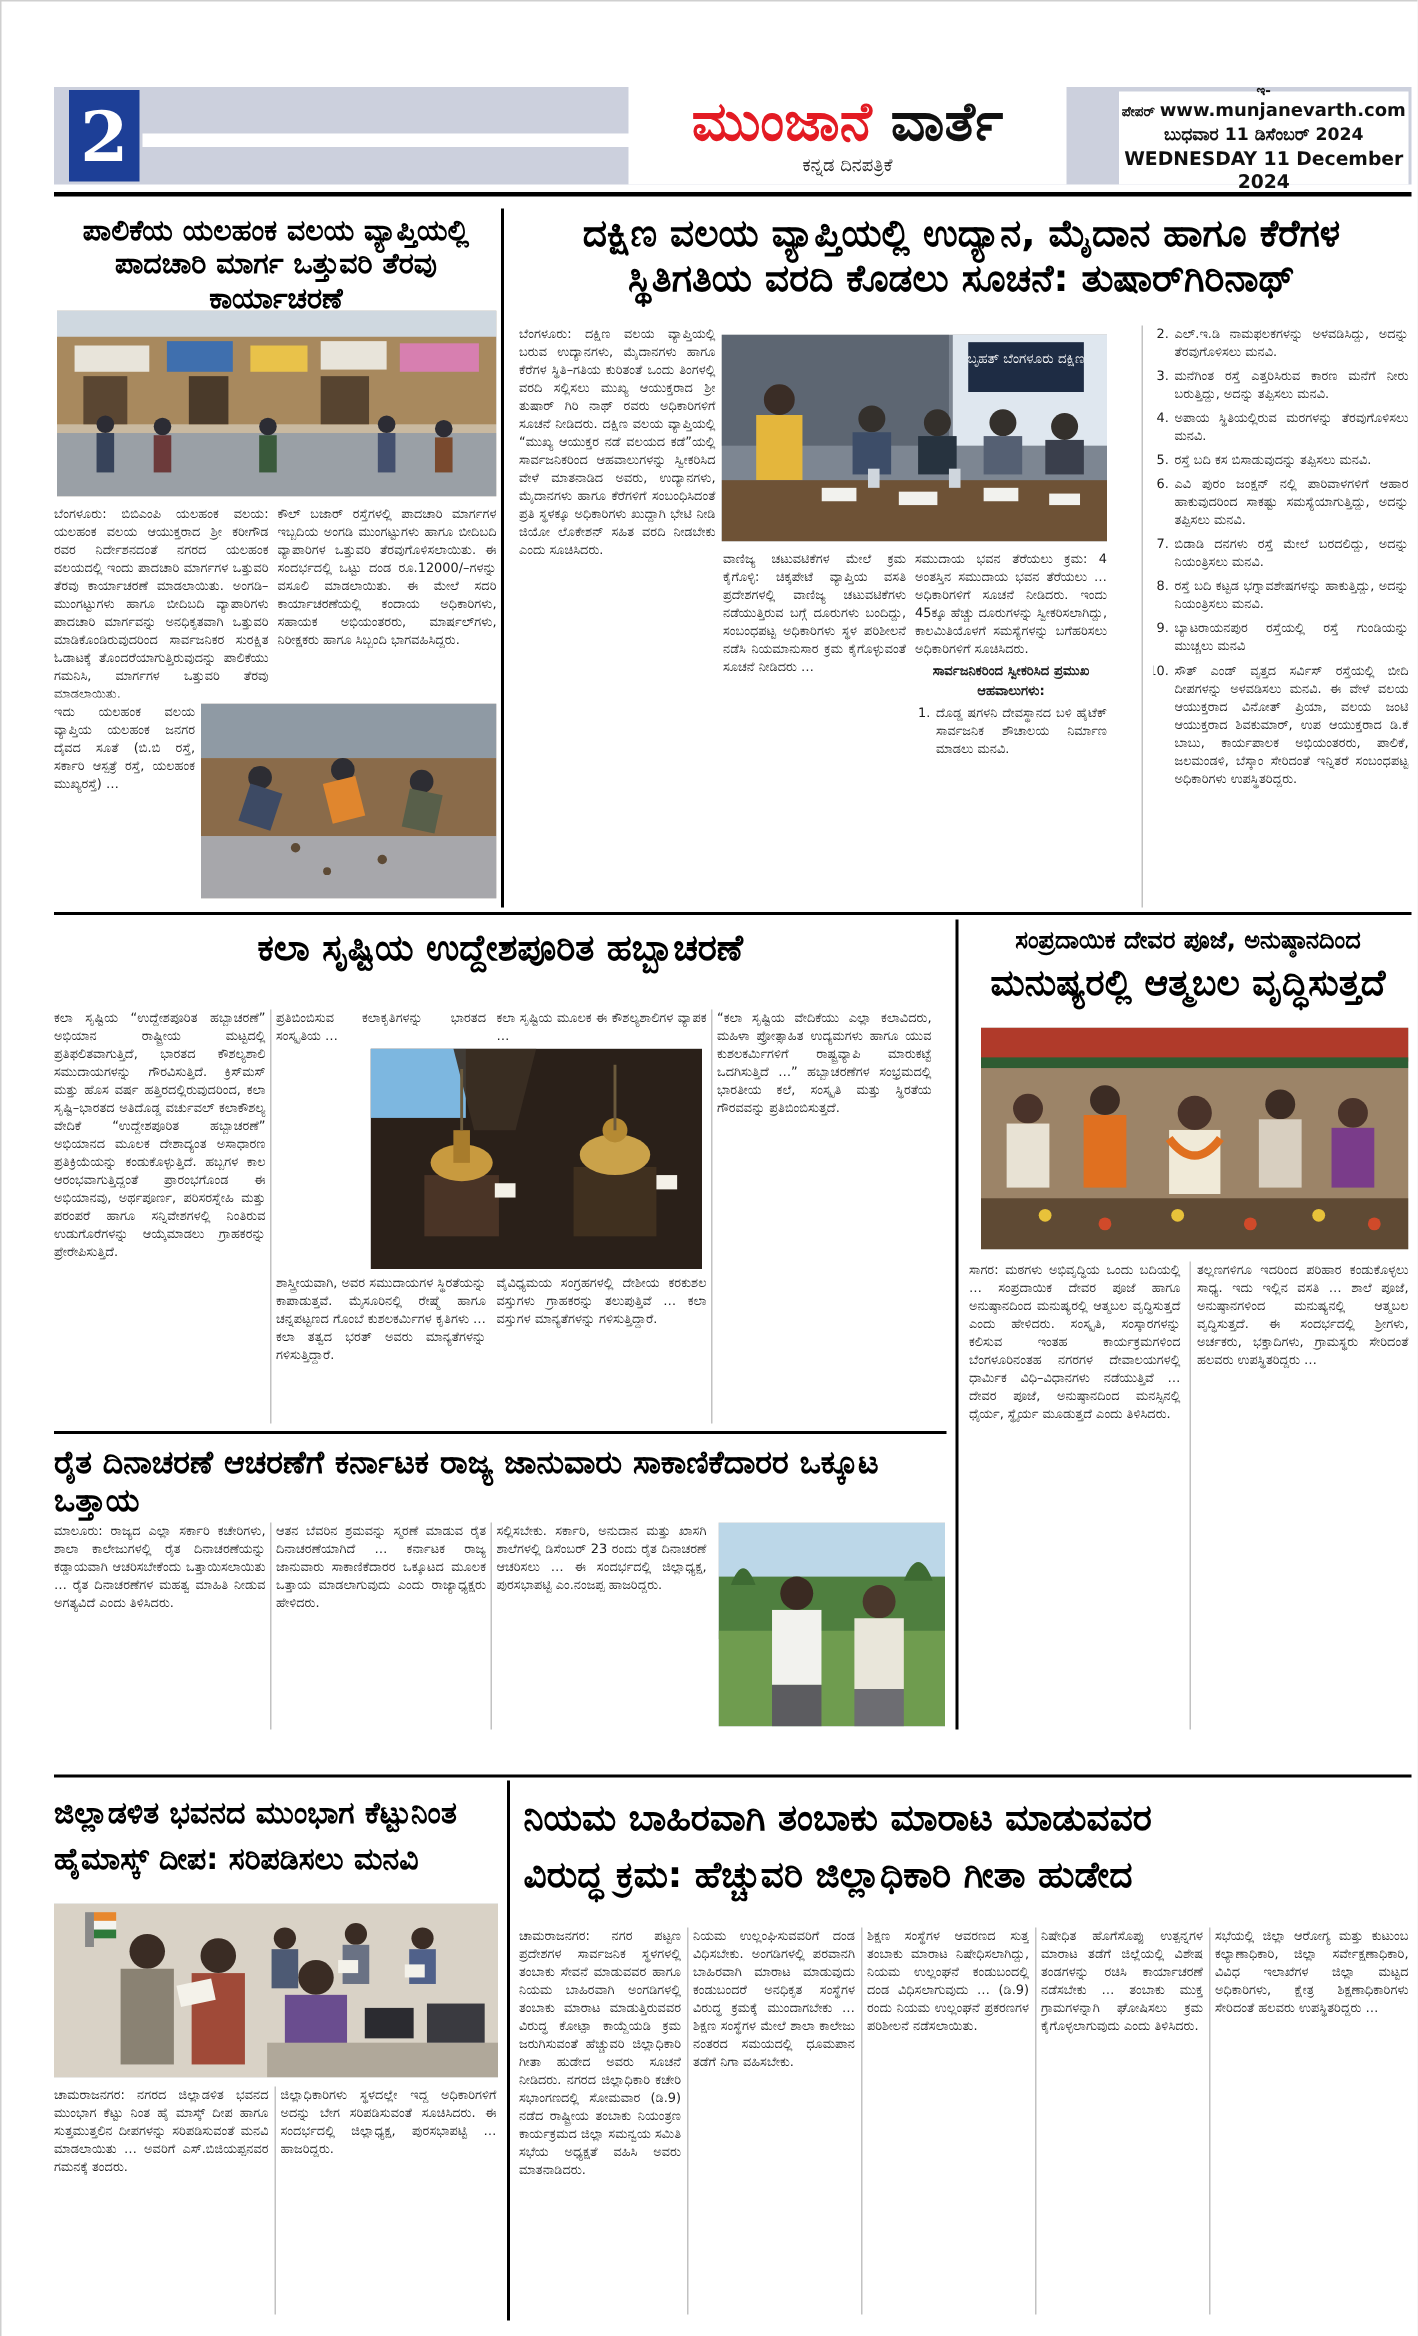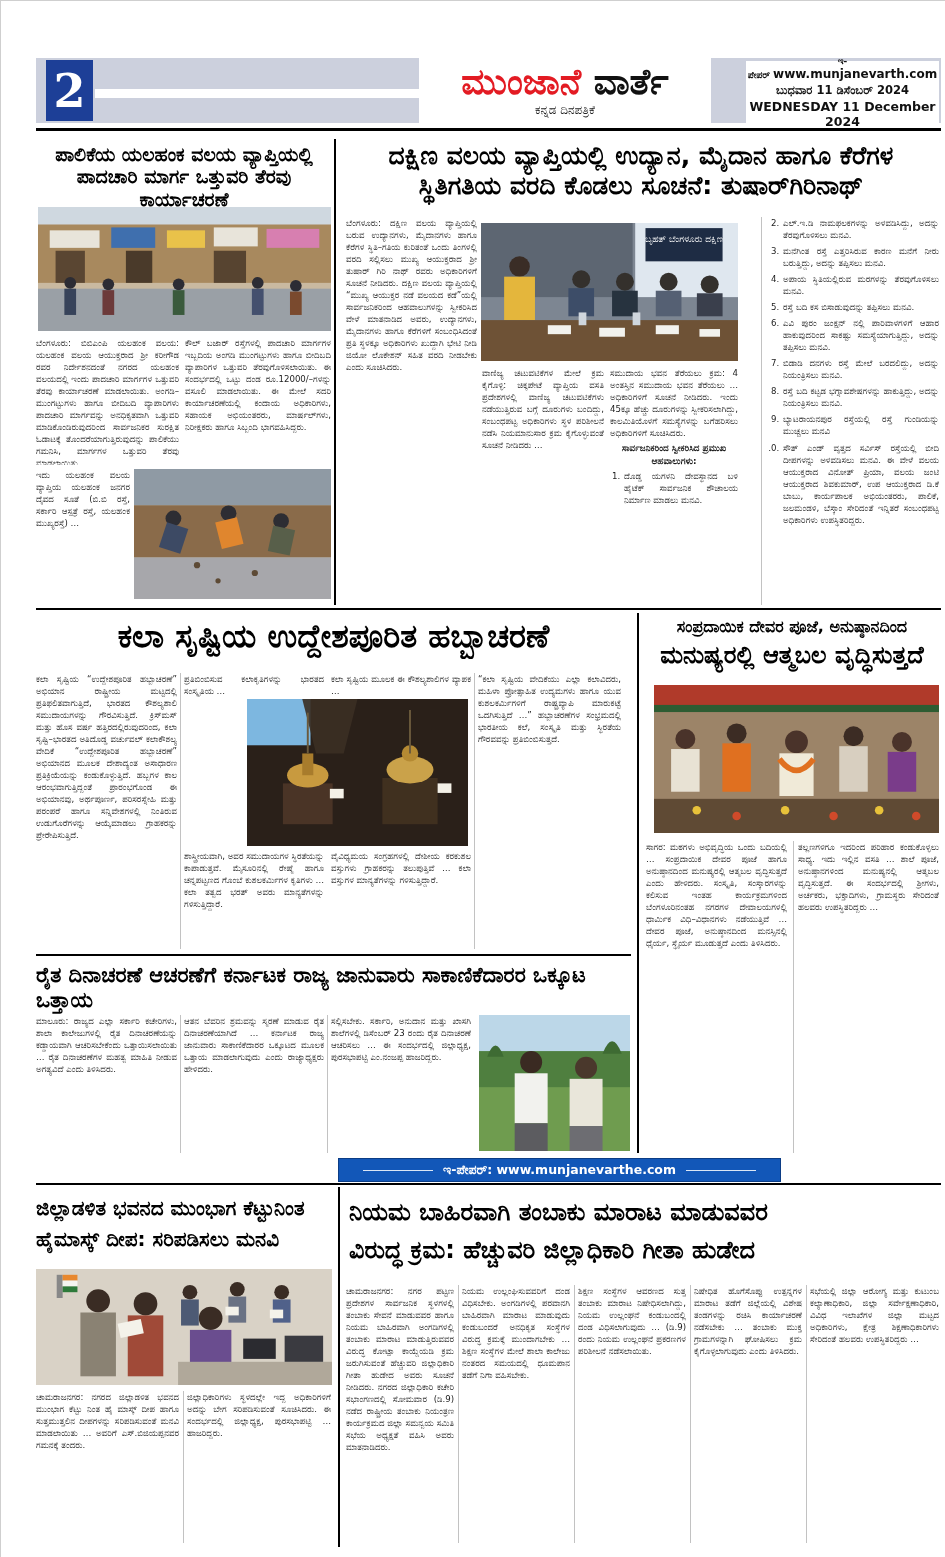--- a/index.html
+++ b/index.html
@@ -145,41 +145,41 @@
         <rect x="170" y="83" width="16" height="6" fill="#f2f2ee"></rect>
       <rect x="76" y="70" width="6" height="10" fill="#cfd6dd"></rect>
         <rect x="118" y="70" width="6" height="10" fill="#cfd6dd"></rect>
     </svg>
   </div>
   <div class="col" style="left:481px;top:366px;width:122px;height:238px;">ವಾಣಿಜ್ಯ ಚಟುವಟಿಕೆಗಳ ಮೇಲೆ ಕ್ರಮ ಕೈಗೊಳ್ಳಿ: ಚಿಕ್ಕಪೇಟೆ ವ್ಯಾಪ್ತಿಯ ವಸತಿ ಪ್ರದೇಶಗಳಲ್ಲಿ ವಾಣಿಜ್ಯ ಚಟುವಟಿಕೆಗಳು ನಡೆಯುತ್ತಿರುವ ಬಗ್ಗೆ ದೂರುಗಳು ಬಂದಿದ್ದು, ಸಂಬಂಧಪಟ್ಟ ಅಧಿಕಾರಿಗಳು ಸ್ಥಳ ಪರಿಶೀಲನೆ ನಡೆಸಿ ನಿಯಮಾನುಸಾರ ಕ್ರಮ ಕೈಗೊಳ್ಳುವಂತೆ ಸೂಚನೆ ನೀಡಿದರು …</div>
   <div class="col" style="left:609px;top:366px;width:128px;height:238px;">
     <div>ಸಮುದಾಯ ಭವನ ತೆರೆಯಲು ಕ್ರಮ: 4 ಅಂತಸ್ತಿನ ಸಮುದಾಯ ಭವನ ತೆರೆಯಲು … ಅಧಿಕಾರಿಗಳಿಗೆ ಸೂಚನೆ ನೀಡಿದರು. ಇಂದು 45ಕ್ಕೂ ಹೆಚ್ಚು ದೂರುಗಳನ್ನು ಸ್ವೀಕರಿಸಲಾಗಿದ್ದು, ಕಾಲಮಿತಿಯೊಳಗೆ ಸಮಸ್ಯೆಗಳನ್ನು ಬಗೆಹರಿಸಲು ಅಧಿಕಾರಿಗಳಿಗೆ ಸೂಚಿಸಿದರು.</div>
     <div class="appeal-intro">ಸಾರ್ವಜನಿಕರಿಂದ ಸ್ವೀಕರಿಸಿದ ಪ್ರಮುಖ ಆಹವಾಲುಗಳು:</div>
     <ol class="appeals" start="1">
-      <li>ದೊಡ್ಡ ಯಗಳನಿ ದೇವಸ್ಥಾನದ ಬಳಿ ಹೈಟೆಕ್ ಸಾರ್ವಜನಿಕ ಶೌಚಾಲಯ ನಿರ್ಮಾಣ ಮಾಡಲು ಮನವಿ.</li>
+      <li>ದೊಡ್ಡ ಷಗಳನಿ ದೇವಸ್ಥಾನದ ಬಳಿ ಹೈಟೆಕ್ ಸಾರ್ವಜನಿಕ ಶೌಚಾಲಯ ನಿರ್ಮಾಣ ಮಾಡಲು ಮನವಿ.</li>
     </ol>
   </div>
   <div class="hair-v" style="left:760px;top:216px;height:388px;"></div>
   <div class="col" style="left:768px;top:216px;width:170px;height:390px;">
     <ol class="appeals" start="2">
       <li>ಎಲ್.ಇ.ಡಿ ನಾಮಫಲಕಗಳನ್ನು ಅಳವಡಿಸಿದ್ದು, ಅದನ್ನು ತೆರವುಗೊಳಿಸಲು ಮನವಿ.</li>
       <li>ಮನೆಗಿಂತ ರಸ್ತೆ ಎತ್ತರಿಸಿರುವ ಕಾರಣ ಮನೆಗೆ ನೀರು ಬರುತ್ತಿದ್ದು, ಅದನ್ನು ತಪ್ಪಿಸಲು ಮನವಿ.</li>
       <li>ಅಪಾಯ ಸ್ಥಿತಿಯಲ್ಲಿರುವ ಮರಗಳನ್ನು ತೆರವುಗೊಳಿಸಲು ಮನವಿ.</li>
       <li>ರಸ್ತೆ ಬದಿ ಕಸ ಬಿಸಾಡುವುದನ್ನು ತಪ್ಪಿಸಲು ಮನವಿ.</li>
       <li>ಎವಿ ಪುರಂ ಜಂಕ್ಷನ್ ನಲ್ಲಿ ಪಾರಿವಾಳಗಳಿಗೆ ಆಹಾರ ಹಾಕುವುದರಿಂದ ಸಾಕಷ್ಟು ಸಮಸ್ಯೆಯಾಗುತ್ತಿದ್ದು, ಅದನ್ನು ತಪ್ಪಿಸಲು ಮನವಿ.</li>
       <li>ಬಿಡಾಡಿ ದನಗಳು ರಸ್ತೆ ಮೇಲೆ ಬರದಲಿದ್ದು, ಅದನ್ನು ನಿಯಂತ್ರಿಸಲು ಮನವಿ.</li>
       <li>ರಸ್ತೆ ಬದಿ ಕಟ್ಟಡ ಭಗ್ನಾವಶೇಷಗಳನ್ನು ಹಾಕುತ್ತಿದ್ದು, ಅದನ್ನು ನಿಯಂತ್ರಿಸಲು ಮನವಿ.</li>
       <li>ಬ್ಯಾಟರಾಯನಪುರ ರಸ್ತೆಯಲ್ಲಿ ರಸ್ತೆ ಗುಂಡಿಯನ್ನು ಮುಚ್ಚಲು ಮನವಿ</li>
       <li>ಸೌತ್ ಎಂಡ್ ವೃತ್ತದ ಸರ್ವಿಸ್ ರಸ್ತೆಯಲ್ಲಿ ಬೀದಿ ದೀಪಗಳನ್ನು ಅಳವಡಿಸಲು ಮನವಿ. ಈ ವೇಳೆ ವಲಯ ಆಯುಕ್ತರಾದ ವಿನೋತ್ ಪ್ರಿಯಾ, ವಲಯ ಜಂಟಿ ಆಯುಕ್ತರಾದ ಶಿವಕುಮಾರ್, ಉಪ ಆಯುಕ್ತರಾದ ಡಿ.ಕೆ ಬಾಬು, ಕಾರ್ಯಪಾಲಕ ಅಭಿಯಂತರರು, ಪಾಲಿಕೆ, ಜಲಮಂಡಳಿ, ಬೆಸ್ಕಾಂ ಸೇರಿದಂತೆ ಇನ್ನಿತರೆ ಸಂಬಂಧಪಟ್ಟ ಅಧಿಕಾರಿಗಳು ಉಪಸ್ಥಿತರಿದ್ದರು.</li>
     </ol>
   </div>
 
   <div class="rule-h" style="left:35px;top:607px;width:905px;height:2px;"></div>
 
-  <div class="headline" style="left:35px;top:617px;width:595px;font-size:32px;">
+  <div class="headline" style="left:35px;top:617px;width:595px;font-size:24px;">
     <span>ಕಲಾ ಸೃಷ್ಟಿಯ ಉದ್ದೇಶಪೂರಿತ ಹಬ್ಬಾಚರಣೆ</span>
   </div>
   <div class="col" style="left:35px;top:672px;width:141px;height:276px;">ಕಲಾ ಸೃಷ್ಟಿಯ “ಉದ್ದೇಶಪೂರಿತ ಹಬ್ಬಾಚರಣೆ” ಅಭಿಯಾನ ರಾಷ್ಟ್ರೀಯ ಮಟ್ಟದಲ್ಲಿ ಪ್ರತಿಫಲಿತವಾಗುತ್ತಿದೆ, ಭಾರತದ ಕೌಶಲ್ಯಶಾಲಿ ಸಮುದಾಯಗಳನ್ನು ಗೌರವಿಸುತ್ತಿದೆ. ಕ್ರಿಸ್‌ಮಸ್ ಮತ್ತು ಹೊಸ ವರ್ಷ ಹತ್ತಿರದಲ್ಲಿರುವುದರಿಂದ, ಕಲಾ ಸೃಷ್ಟಿ–ಭಾರತದ ಅತಿದೊಡ್ಡ ವರ್ಚುವಲ್ ಕಲಾಕೌಶಲ್ಯ ವೇದಿಕೆ “ಉದ್ದೇಶಪೂರಿತ ಹಬ್ಬಾಚರಣೆ” ಅಭಿಯಾನದ ಮೂಲಕ ದೇಶಾದ್ಯಂತ ಅಸಾಧಾರಣ ಪ್ರತಿಕ್ರಿಯೆಯನ್ನು ಕಂಡುಕೊಳ್ಳುತ್ತಿದೆ. ಹಬ್ಬಗಳ ಕಾಲ ಆರಂಭವಾಗುತ್ತಿದ್ದಂತೆ ಪ್ರಾರಂಭಗೊಂಡ ಈ ಅಭಿಯಾನವು, ಅರ್ಥಪೂರ್ಣ, ಪರಿಸರಸ್ನೇಹಿ ಮತ್ತು ಪರಂಪರೆ ಹಾಗೂ ಸನ್ನಿವೇಶಗಳಲ್ಲಿ ನಿಂತಿರುವ ಉಡುಗೊರೆಗಳನ್ನು ಆಯ್ಕೆಮಾಡಲು ಗ್ರಾಹಕರನ್ನು ಪ್ರೇರೇಪಿಸುತ್ತಿದೆ.</div>
   <div class="col" style="left:183px;top:672px;width:140px;height:24px;">ಪ್ರತಿಬಿಂಬಿಸುವ ಕಲಾಕೃತಿಗಳನ್ನು ಭಾರತದ ಸಂಸ್ಕೃತಿಯ …</div>
   <div class="col" style="left:330px;top:672px;width:140px;height:24px;">ಕಲಾ ಸೃಷ್ಟಿಯ ಮೂಲಕ ಈ ಕೌಶಲ್ಯಶಾಲಿಗಳ ವ್ಯಾಪಕ …</div>
   <div class="photo" style="left:246px;top:698px;width:221px;height:147px;">
     <svg viewBox="0 0 160 108" preserveAspectRatio="none">
       <rect width="160" height="108" fill="#2a2019"></rect>
       <rect x="0" y="0" width="46" height="34" fill="#7db7e0"></rect>
       <polygon points="40,0 80,0 70,40 50,40" fill="#3b2f24" opacity="0.9"></polygon>
@@ -255,25 +255,20 @@
         <path d="M90 28 q7 -18 14 0 z" fill="#3e6b33"></path>
       <circle cx="38" cy="34" r="8" fill="#3a2a22"></circle>
       <rect x="26" y="42" width="24" height="36" fill="#f2f2ee"></rect>
       <rect x="26" y="78" width="24" height="20" fill="#5c5c60"></rect>
       <circle cx="78" cy="38" r="8" fill="#4a382c"></circle>
       <rect x="66" y="46" width="24" height="34" fill="#e9e6da"></rect>
       <rect x="66" y="80" width="24" height="18" fill="#6d6d72"></rect>
     </svg>
   </div>
 
-  <div class="epaper-banner">
-    <span class="line"></span>
-    <span class="txt">ಇ-ಪೇಪರ್: www.munjanevarthe.com</span>
-    <span class="line"></span>
-  </div>
 
   <div class="rule-h" style="left:35px;top:1182px;width:905px;height:1.5px;"></div>
 
   <div class="headline left" style="left:35px;top:1192px;width:296px;font-size:20px;line-height:1.55;">
     <span>ಜಿಲ್ಲಾಡಳಿತ ಭವನದ ಮುಂಭಾಗ ಕೆಟ್ಟುನಿಂತ</span>
     <span>ಹೈಮಾಸ್ಕ್ ದೀಪ: ಸರಿಪಡಿಸಲು ಮನವಿ</span>
   </div>
   <div class="photo" style="left:35px;top:1268px;width:296px;height:116px;">
     <svg viewBox="0 0 200 80" preserveAspectRatio="none">
       <rect width="200" height="80" fill="#d9d2c6"></rect>

